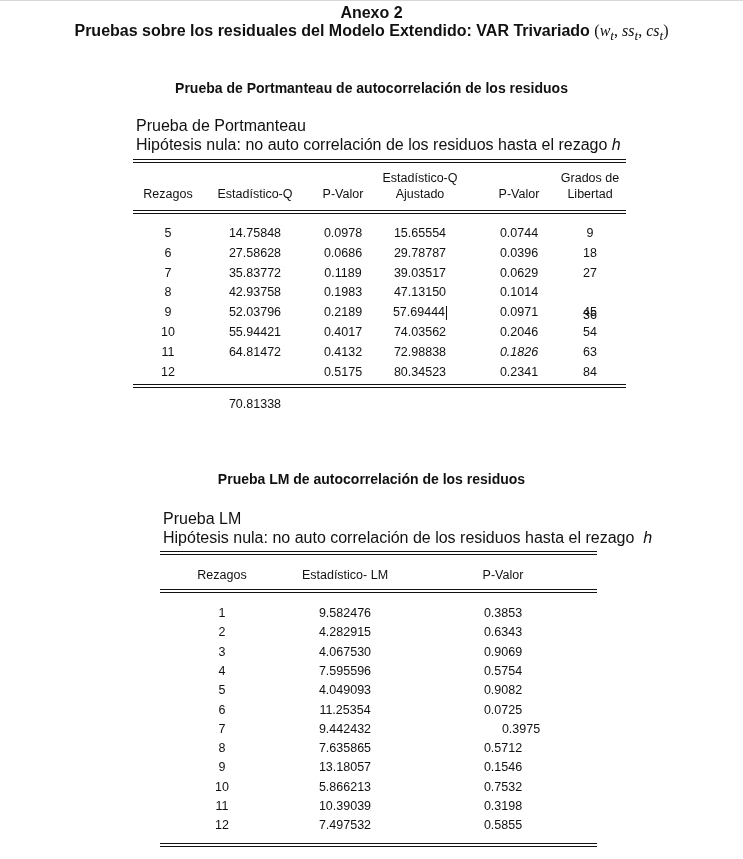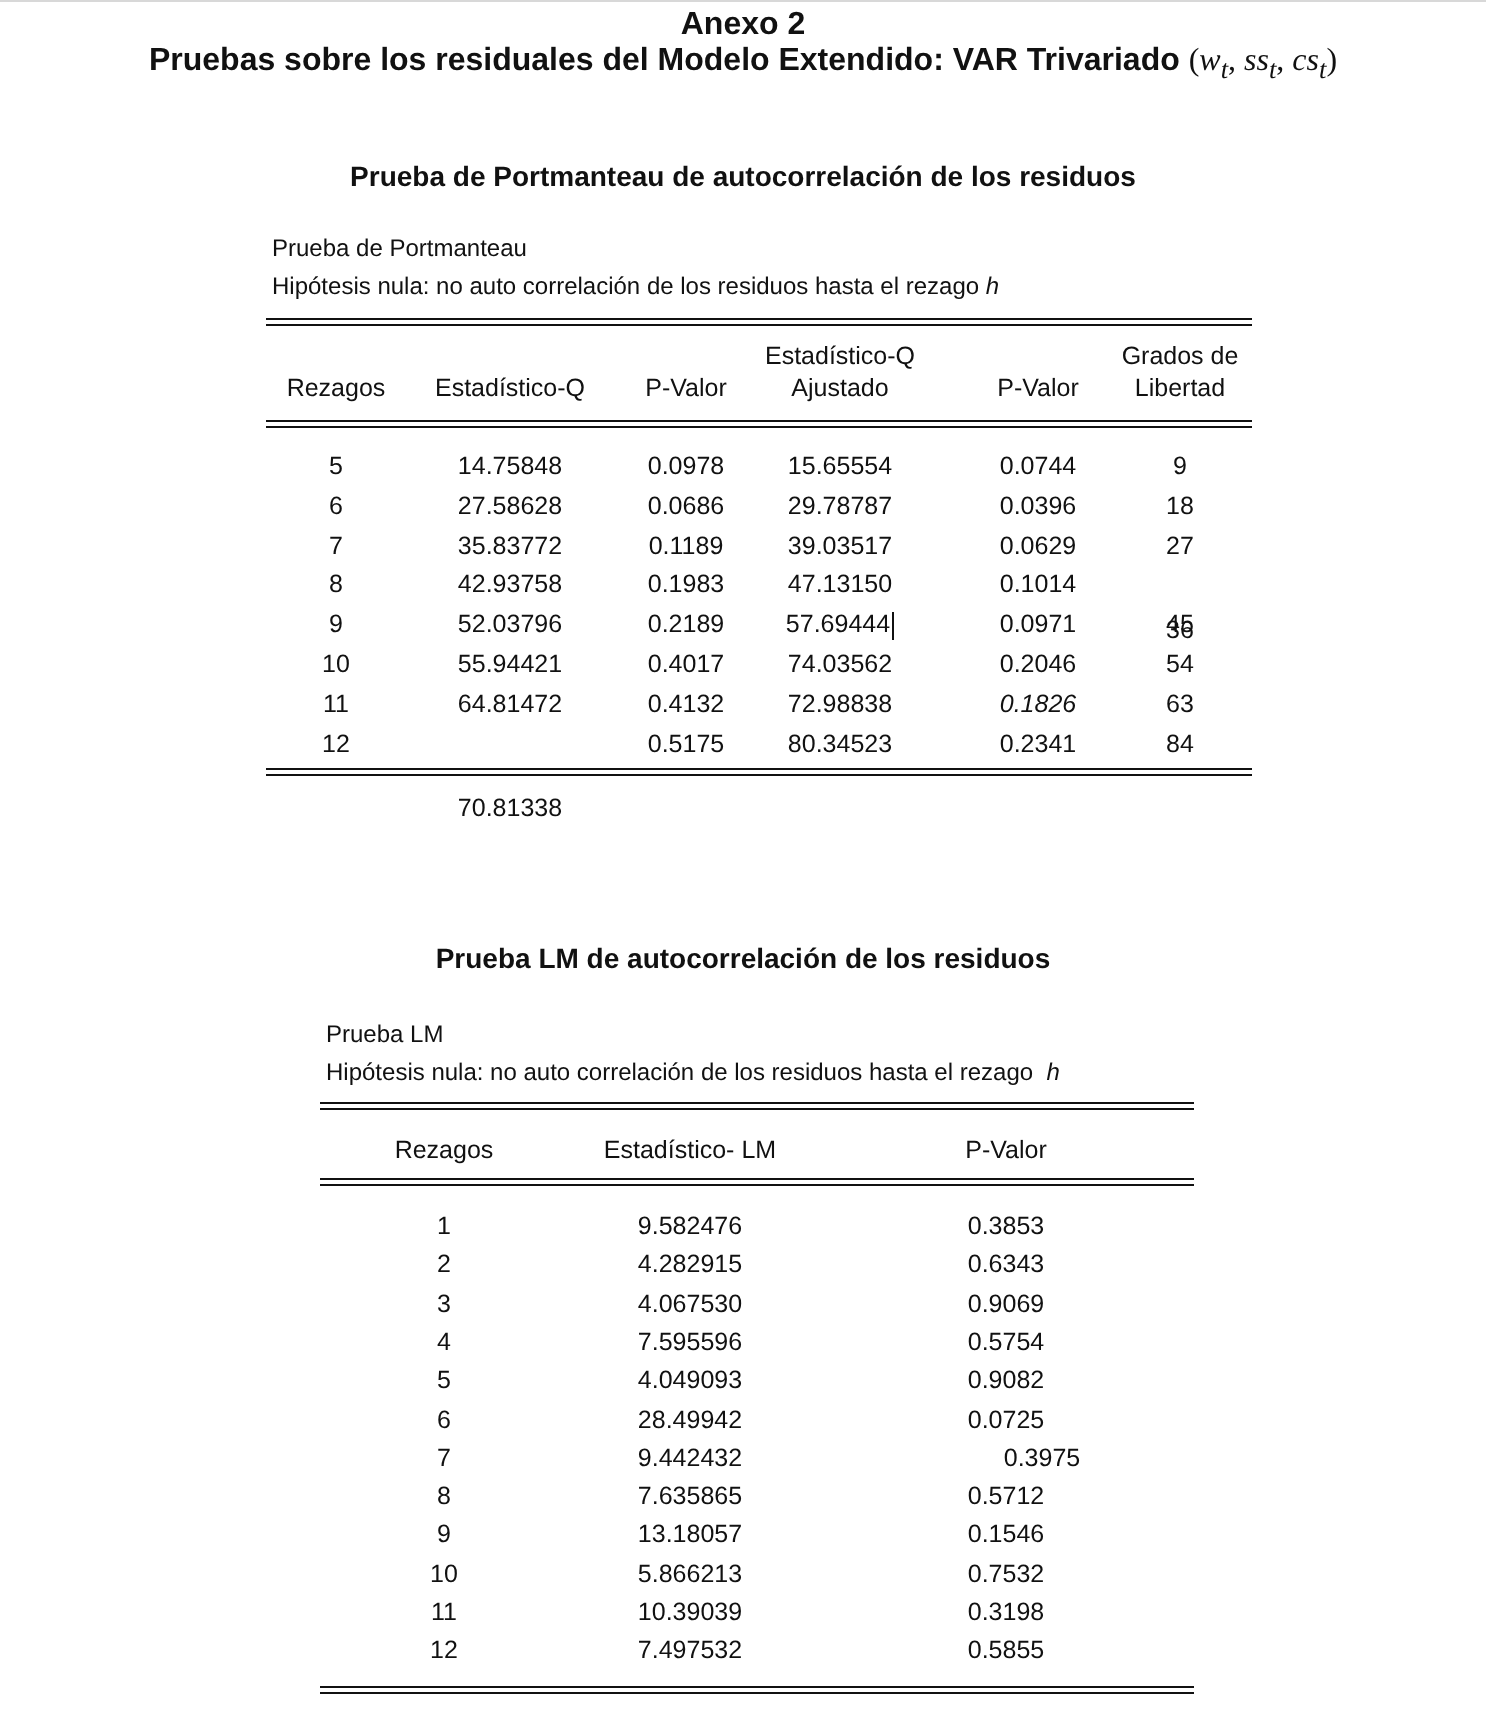--- a/index.html
+++ b/index.html
@@ -6,21 +6,21 @@
   body {
     width: 743px; height: 859px; position: relative; overflow: hidden;
     font-family: "Liberation Sans", sans-serif; color: #111;
   }
   .top-rule { position: absolute; left: 0; top: 0; width: 743px; height: 1px; background: #d8d8d8; }
   .annex { position: absolute; top: 4px; left: 0; width: 743px; text-align: center; font-weight: bold; font-size: 16px; }
   .main-title { position: absolute; top: 22px; left: 0; width: 743px; text-align: center; font-weight: bold; font-size: 16px; }
   .main-title .math { font-family: "Liberation Serif", serif; font-weight: normal; font-style: italic; }
   .main-title .paren { font-family: "Liberation Serif", serif; font-weight: normal; }
   .sec-title { position: absolute; left: 0; width: 743px; text-align: center; font-weight: bold; font-size: 14px; }
-  .small { font-size: 12px; position: absolute; }
+  .small { font-size: 16px; position: absolute; }
   .dbl { position: absolute; border-top: 1px solid #111; border-bottom: 1px solid #111; height: 2px; }
   .cell { position: absolute; font-size: 12.5px; text-align: center; line-height: 15px; }
   .row { position: absolute; left: 0; width: 743px; height: 20px; }
   .row .cell { top: 0; }
   .cursor { display: inline-block; width: 1px; height: 14px; background: #111; vertical-align: middle; margin-left: 1px; }
 </style>
 </head>
 <body>
 
 <div class="top-rule"></div>
@@ -164,21 +164,21 @@
       <div class="cell" style="left: 295px; width: 100px;">7.595596</div>
       <div class="cell" style="left: 453px; width: 100px;">0.5754</div>
     </div>
     <div class="row" style="top: 683.2px;">
       <div class="cell" style="left: 172px; width: 100px;">5</div>
       <div class="cell" style="left: 295px; width: 100px;">4.049093</div>
       <div class="cell" style="left: 453px; width: 100px;">0.9082</div>
     </div>
     <div class="row" style="top: 702.5px;">
       <div class="cell" style="left: 172px; width: 100px;">6</div>
-      <div class="cell" style="left: 295px; width: 100px;">28.49942</div>
+      <div class="cell" style="left: 295px; width: 100px;">11.25354</div>
       <div class="cell" style="left: 453px; width: 100px;">0.0725</div>
     </div>
     <div class="row" style="top: 721.8px;">
       <div class="cell" style="left: 172px; width: 100px;">7</div>
       <div class="cell" style="left: 295px; width: 100px;">9.442432</div>
       <div class="cell" style="left: 471px; width: 100px;">0.3975</div>
     </div>
     <div class="row" style="top: 741.1px;">
       <div class="cell" style="left: 172px; width: 100px;">8</div>
       <div class="cell" style="left: 295px; width: 100px;">7.635865</div>

